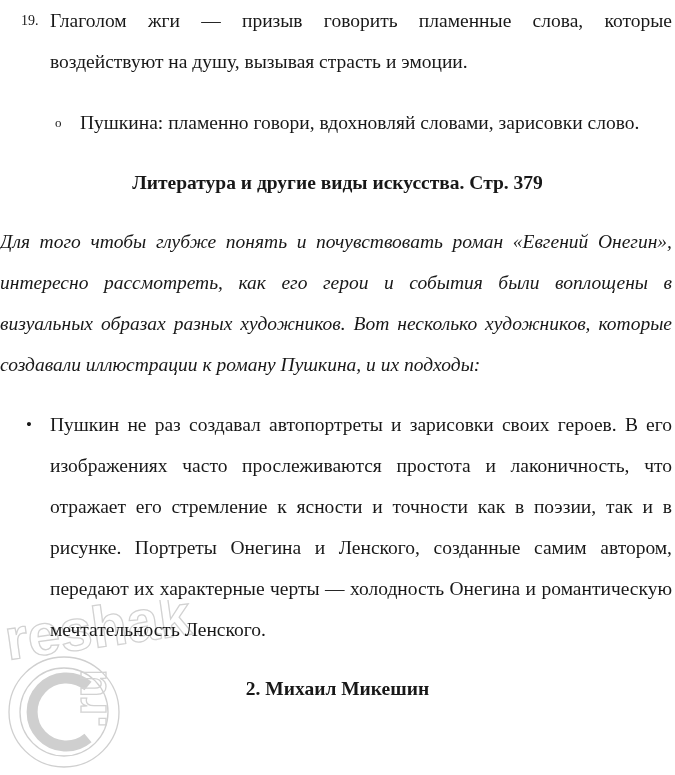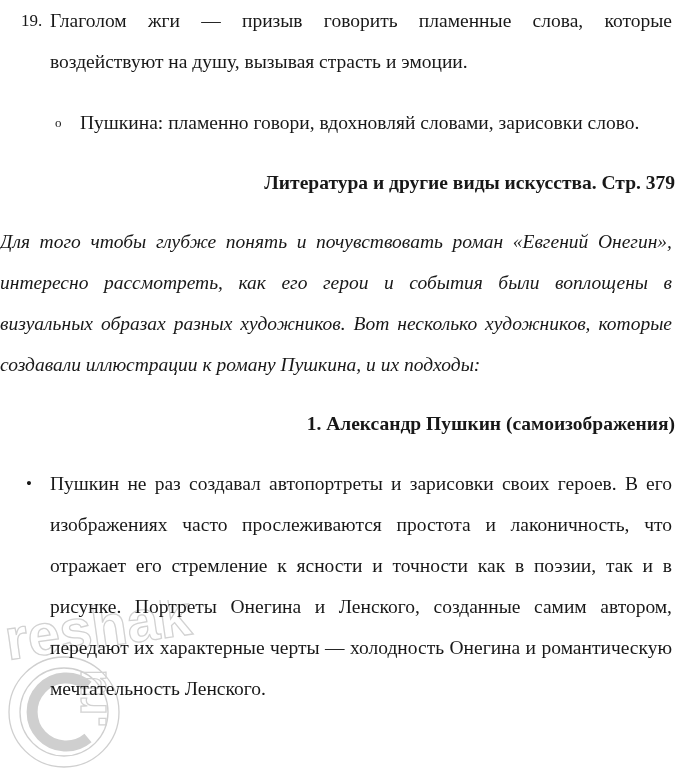--- a/index.html
+++ b/index.html
@@ -54,21 +54,21 @@
   .numbered-item {
     position: relative;
     padding-left: 50px;
     padding-right: 3px;
     margin-top: 0px;
   }
   .numbered-item .num {
     position: absolute;
     left: 21px;
     top: 0;
-    font-size: 17px;
+    font-size: 14px;
     line-height: 41px;
     font-weight: normal;
   }
 
   
   .sub-bullet {
     position: relative;
     padding-left: 80px;
     padding-right: 3px;
     margin-top: 20px;
@@ -81,21 +81,21 @@
     line-height: 41px;
   }
 
   
   .heading {
     font-weight: bold;
     font-size: 19.5px;
     line-height: 41px;
     margin: 0;
     padding-left: 0px;
-    text-align: right;
+    text-align: center;
   }
   .heading-main { margin-top: 19px; }
   .heading-num  { margin-top: 18px; }
 
   
   .body-para {
     padding-left: 0px;
     padding-right: 3px;
     margin-top: 18px;
     font-style: italic;
@@ -142,21 +142,21 @@
     </p>
 
     <p class="para sub-bullet">
       <span class="marker">o</span><b>Пушкина</b><span>: пламенно говори, вдохновляй словами, зарисовки слово.</span>
     </p>
 
     <p class="heading heading-main">Литература и другие виды искусства. Стр. 379</p>
 
     <p class="para body-para">Для того чтобы глубже понять и почувствовать роман «Евгений Онегин», интересно рассмотреть, как его герои и события были воплощены в визуальных образах разных художников. Вот несколько художников, которые создавали иллюстрации к роману Пушкина, и их подходы:</p>
 
-    <p class="heading heading-num">1. Александр Пушкин (самоизображения)</p>
 
     <p class="para main-bullet">
       <span class="marker">•</span><b>Пушкин</b><span> не раз создавал автопортреты и зарисовки своих героев. В его изображениях часто прослеживаются </span><b>простота и лаконичность</b><span>, что отражает его стремление к ясности и точности как в поэзии, так и в рисунке. Портреты Онегина и Ленского, созданные самим автором, передают их характерные черты — </span><b>холодность Онегина</b><span> и </span><b>романтическую мечтательность Ленского</b><span>.</span>
     </p>
 
+    <p class="heading heading-num">2. Михаил Микешин</p>
 
   </div>
 </div>
 
 </body></html>

